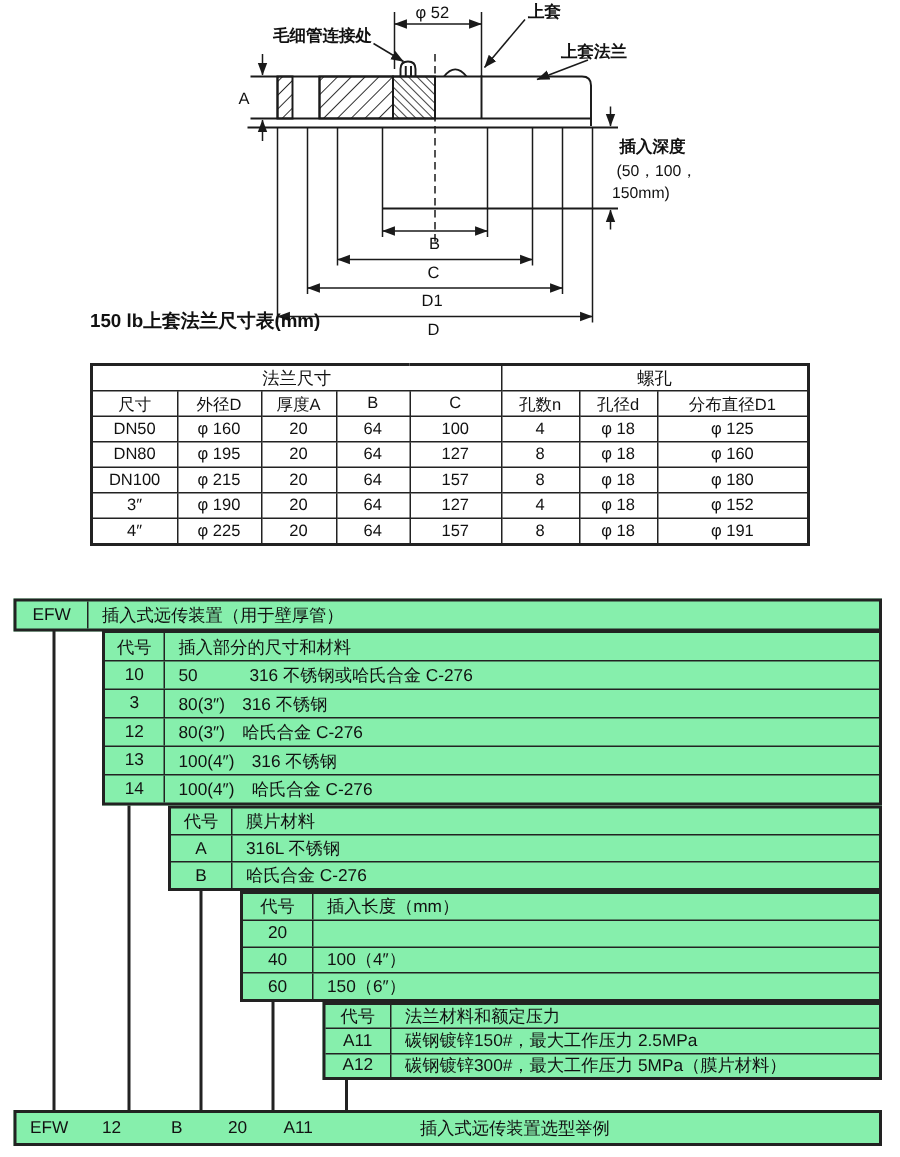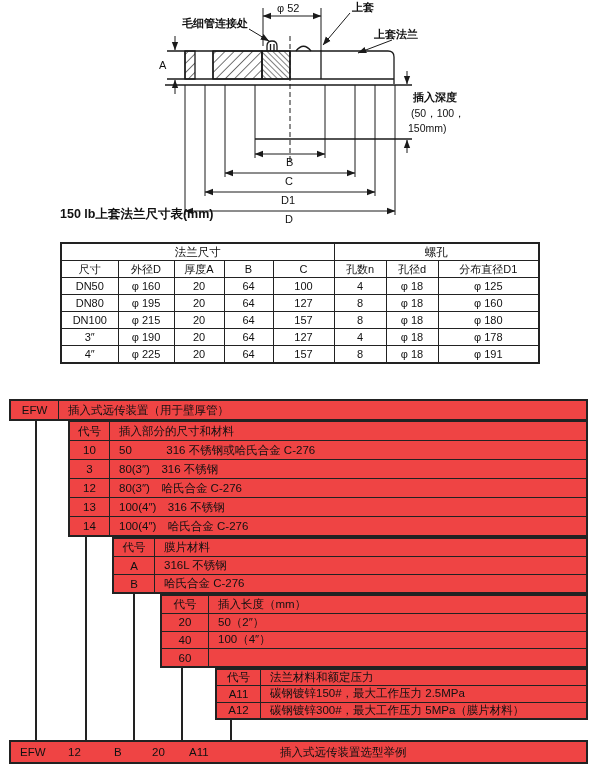--- a/index.html
+++ b/index.html
@@ -13,21 +13,21 @@
   
   #flange-table{position:absolute;left:60px;top:242px;border-collapse:collapse;table-layout:fixed;}
   #flange-table td{
     border:1px solid #222;font-size:11px;text-align:center;vertical-align:middle;
     height:16px;padding:0;white-space:nowrap;overflow:hidden;
   }
   #flange-table{border:2px solid #222;}
   #flange-table .grp{font-size:11.5px;}
 
   
-  .box{position:absolute;border:2px solid #222;background:#ef4444;box-sizing:border-box;}
+  .box{position:absolute;border:2px solid #222;background:#86efac;box-sizing:border-box;}
   .st{display:flex;flex-direction:column;}
   .st-row{display:flex;flex:1;border-top:1px solid #222;align-items:stretch;font-size:11.5px;}
   .st-row:first-child{border-top:none;}
   .st-row .c{border-right:1px solid #222;display:flex;align-items:center;justify-content:center;flex:none;}
   .st-row .d{flex:1;display:flex;align-items:center;padding-left:9px;white-space:nowrap;overflow:hidden;}
   .conn{position:absolute;width:2px;background:#222;}
   #example-row span{position:absolute;top:0;height:100%;display:flex;align-items:center;font-size:11.5px;white-space:nowrap;}
 </style>
 </head>
 <body>
@@ -182,21 +182,21 @@
       <td>φ 180</td>
     </tr>
     <tr>
       <td>3″</td>
       <td>φ 190</td>
       <td>20</td>
       <td>64</td>
       <td>127</td>
       <td>4</td>
       <td>φ 18</td>
-      <td>φ 178</td>
+      <td>φ 152</td>
     </tr>
     <tr>
       <td>4″</td>
       <td>φ 225</td>
       <td>20</td>
       <td>64</td>
       <td>157</td>
       <td>8</td>
       <td>φ 18</td>
       <td>φ 191</td>
@@ -254,28 +254,28 @@
     </div>
   </div>
 
   <div class="box st" style="left:160px;top:594px;width:428px;height:74px;">
     <div class="st-row">
       <div class="c" style="width:46px;">代号</div>
       <div class="d">插入长度（mm）</div>
     </div>
     <div class="st-row">
       <div class="c" style="width:46px;">20</div>
-      <div class="d">50（2″）</div>
     </div>
     <div class="st-row">
       <div class="c" style="width:46px;">40</div>
       <div class="d">100（4″）</div>
     </div>
     <div class="st-row">
       <div class="c" style="width:46px;">60</div>
+      <div class="d">150（6″）</div>
     </div>
   </div>
 
   <div class="box st" style="left:215px;top:668px;width:373px;height:52px;">
     <div class="st-row">
       <div class="c" style="width:43px;">代号</div>
       <div class="d">法兰材料和额定压力</div>
     </div>
     <div class="st-row">
       <div class="c" style="width:43px;">A11</div>

